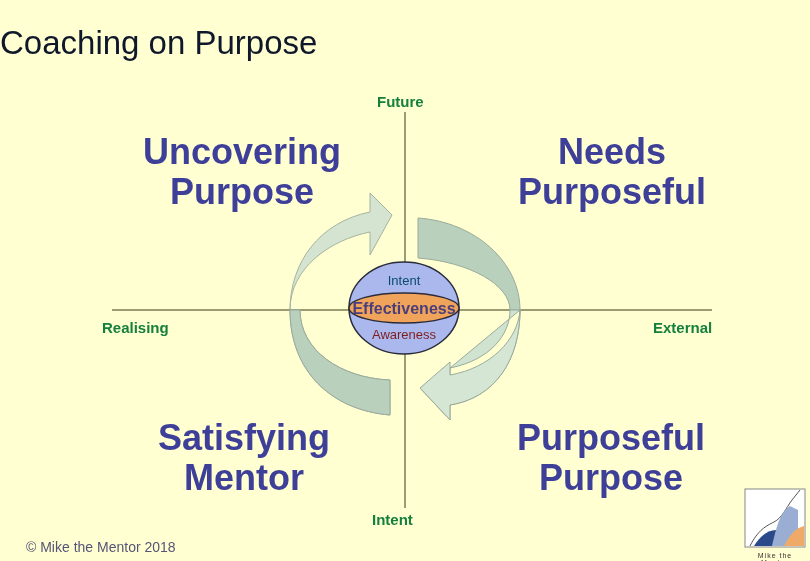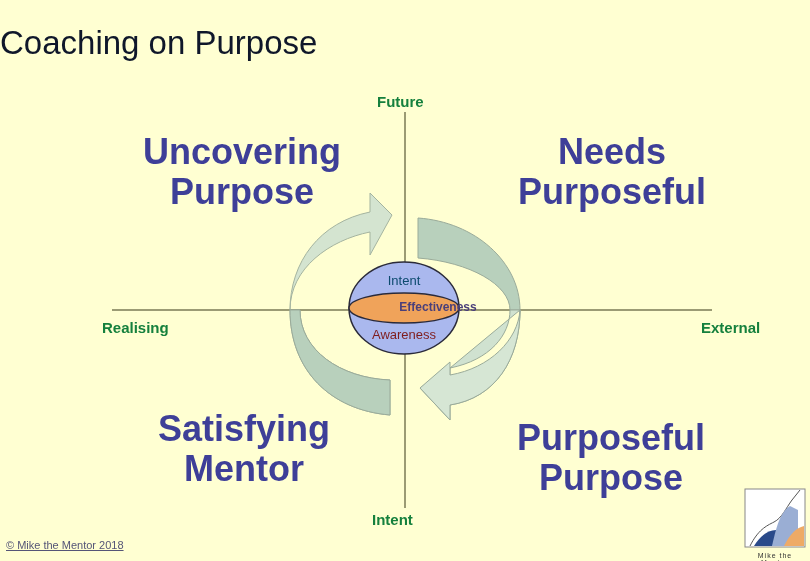--- a/index.html
+++ b/index.html
@@ -1,20 +1,20 @@
 <!DOCTYPE html>
 <html><head>
 <meta charset="utf-8">
 <style>
   html,body{margin:0;padding:0;}
   body{width:810px;height:561px;background:#ffffd2;position:relative;overflow:hidden;font-family:"Liberation Sans",sans-serif;}
   .title{position:absolute;left:0;width:662px;top:24px;text-align:left;font-size:33px;color:#0f172a;}
   .axis-label{position:absolute;font-size:15px;font-weight:bold;color:#15803d;}
   .quad{position:absolute;font-size:36px;font-weight:bold;color:#3e3f98;text-align:center;line-height:40px;}
-  .footer{position:absolute;left:6px;top:539px;font-size:11px;color:#555577;text-decoration:underline;}
+  .footer{position:absolute;left:26px;top:539px;font-size:14px;color:#555577;}
   .logo{position:absolute;left:744px;top:488px;width:62px;height:70px;}
   svg.main{position:absolute;left:0;top:0;}
 </style>
 </head>
 <body>
 
 <div class="title">Coaching on Purpose</div>
 
 <svg class="main" width="810" height="561">
 
@@ -30,37 +30,37 @@
     <path d="M418 218 L418 258 C470 262 510 285 510 310 L520 310 C520 262 475 222 418 218 Z" fill="#b8d0bc" stroke="#9aab9a" stroke-width="1"></path>
     <path d="M520 310 C520 350 490 380 450 388 L450 368 L420 388 L450 420 L450 405 C495 398 520 360 520 310 L510 310 C510 335 490 360 450 368 Z" fill="#d0e2d0" stroke="#9aab9a" stroke-width="1"></path>
     <path d="M520 310 C520 360 495 398 450 405 L450 420 L420 388 L450 362 L450 375 C490 368 518 340 520 310 Z" fill="#d6e6d4" stroke="#9aab9a" stroke-width="1"></path>
   </g>
 
   <ellipse cx="404" cy="308" rx="55" ry="46" fill="#aab8ee" stroke="#2a2a3a" stroke-width="1.5"></ellipse>
   <ellipse cx="404" cy="308" rx="55" ry="15" fill="#f0a35a" stroke="#2a2a3a" stroke-width="1.5"></ellipse>
 </svg>
 
 <div style="position:absolute;left:364px;top:273px;width:80px;text-align:center;font-size:13px;color:#0c4a6e;">Intent</div>
-<div style="position:absolute;left:350px;top:300px;width:108px;text-align:center;font-size:12px;font-weight:bold;color:#4a3f7a;padding-left:34px;">Effectiveness</div>
+<div style="position:absolute;left:350px;top:300px;width:108px;text-align:center;font-size:16px;font-weight:bold;color:#4a3f7a;">Effectiveness</div>
 <div style="position:absolute;left:354px;top:327px;width:100px;text-align:center;font-size:13px;color:#7f1d1d;">Awareness</div>
 
 <div class="axis-label" style="left:377px;top:93px;">Future</div>
 <div class="axis-label" style="left:372px;top:511px;">Intent</div>
 <div class="axis-label" style="left:102px;top:319px;">Realising</div>
-<div class="axis-label" style="left:653px;top:319px;margin-left:48px;">External</div>
+<div class="axis-label" style="left:653px;top:319px;">External</div>
 
 <div class="quad" style="left:122px;top:132px;width:240px;">
   <div>Uncovering</div>
   <div>Purpose</div>
 </div>
 <div class="quad" style="left:492px;top:132px;width:240px;">
   <div>Needs</div>
   <div>Purposeful</div>
 </div>
-<div class="quad" style="left:124px;top:409px;width:240px;">
+<div class="quad" style="left:124px;top:418px;width:240px;">
   <div>Satisfying</div>
   <div>Mentor</div>
 </div>
 <div class="quad" style="left:491px;top:418px;width:240px;">
   <div>Purposeful</div>
   <div>Purpose</div>
 </div>
 
 <div class="footer">© Mike the Mentor 2018</div>
 

